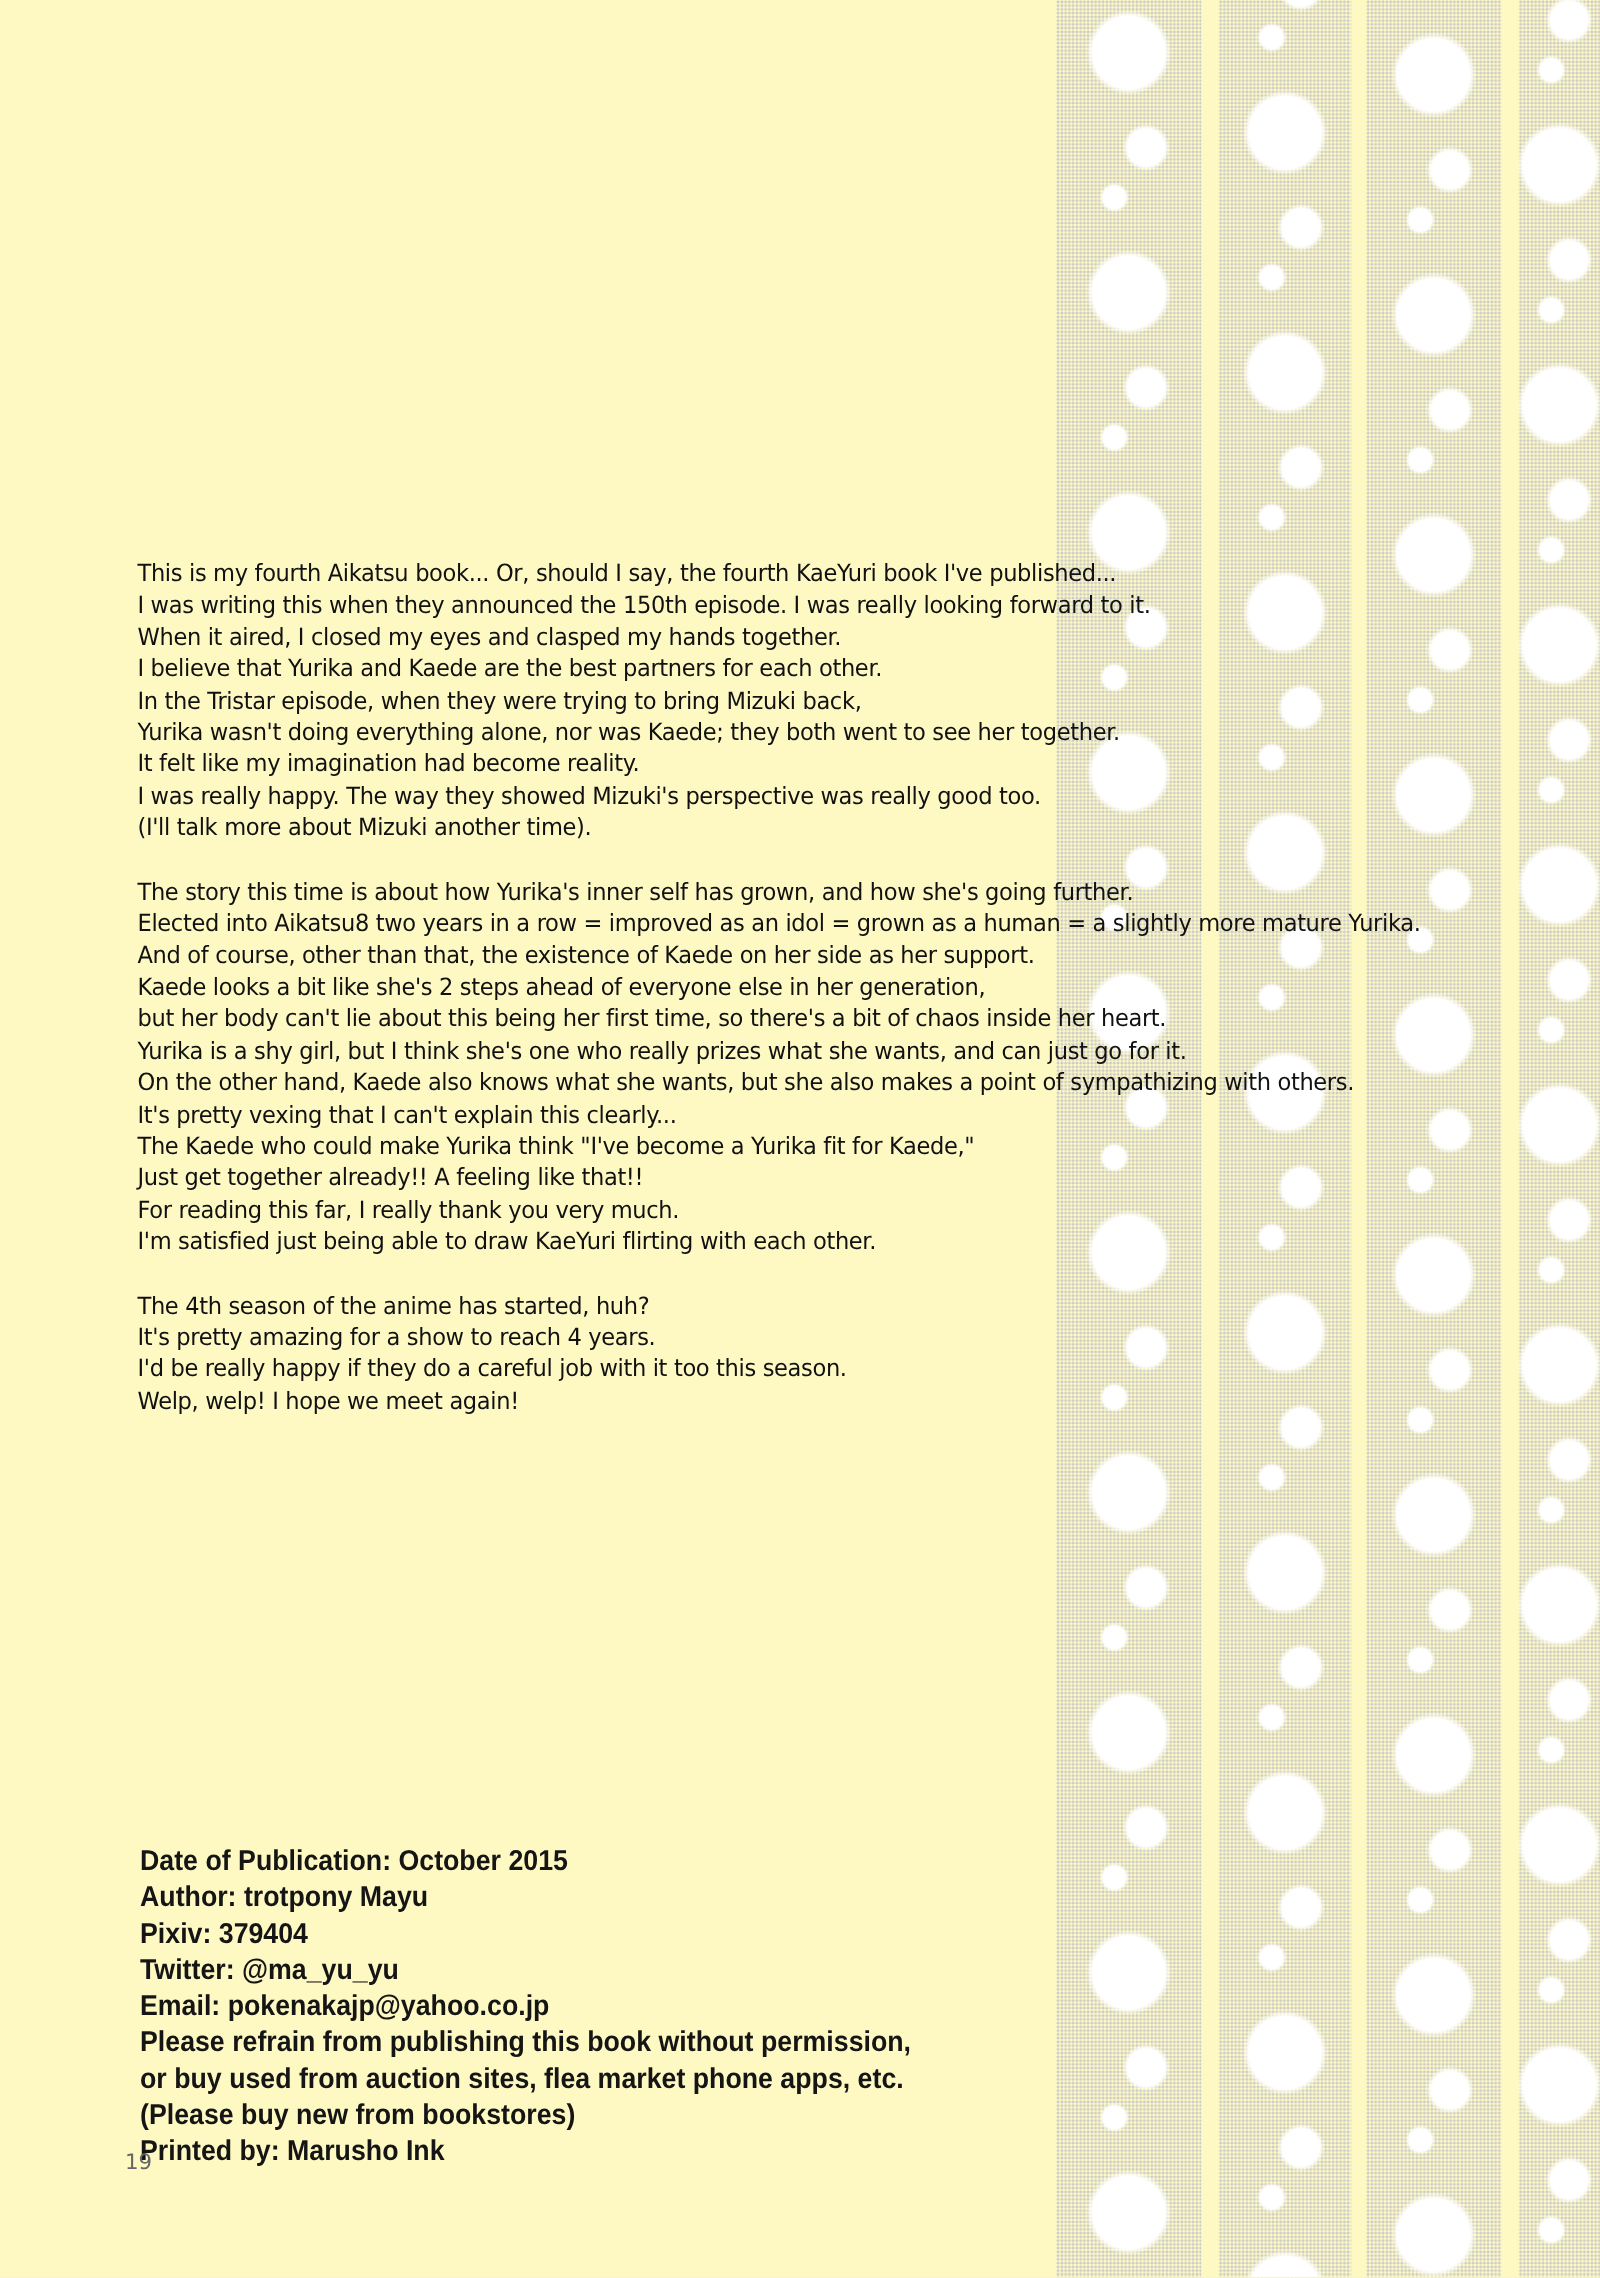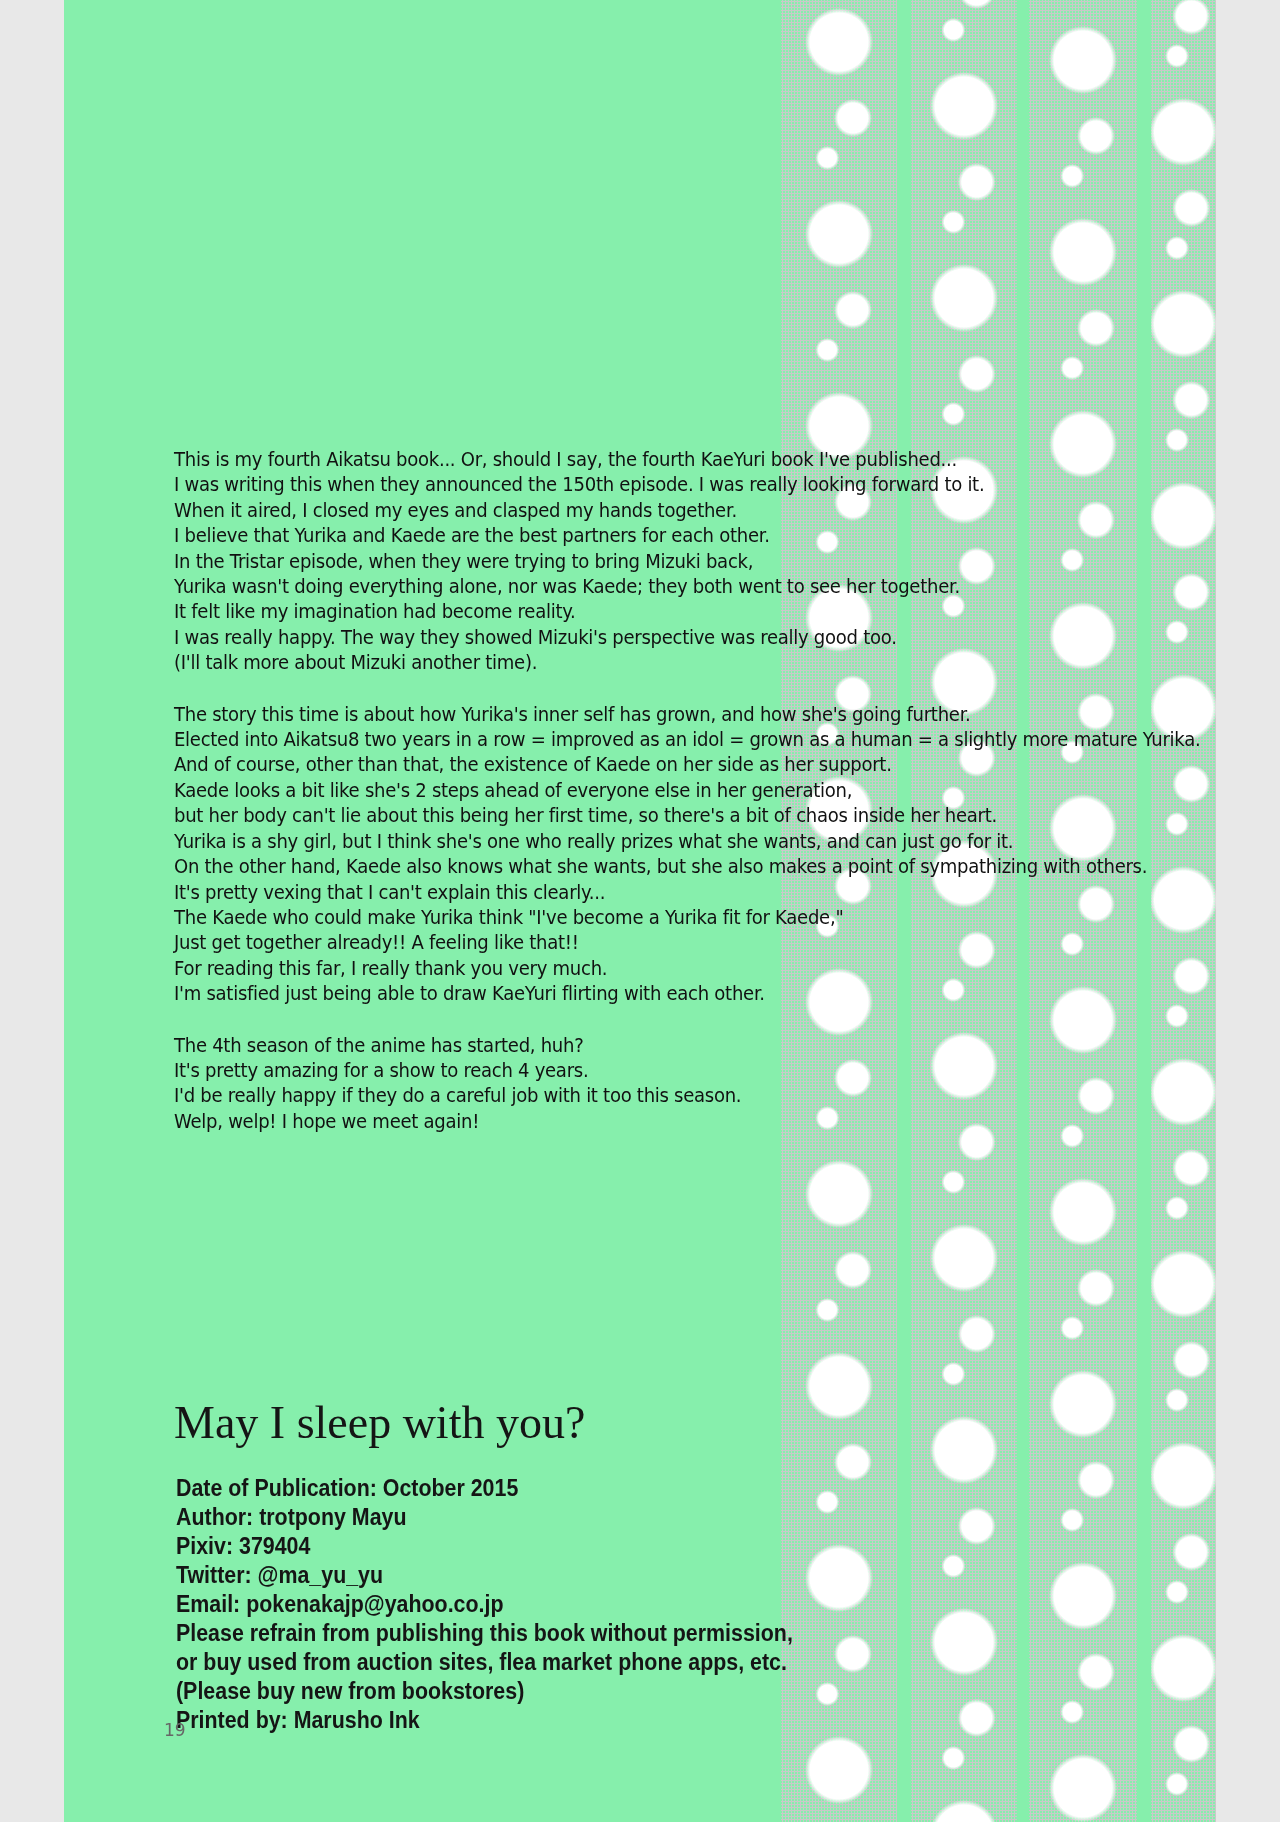--- a/index.html
+++ b/index.html
@@ -1,23 +1,22 @@
 <!DOCTYPE html>
 <html><head>
 <meta charset="utf-8">
 <style>
   html,body{margin:0;padding:0;}
   body{background:#e8e8e8;font-family:"DejaVu Sans",sans-serif;}
   #page{
     position:relative;
-    width:1132px;height:1822px;
-    background:#86efac;
+    width:1280px;height:1822px;
+    background:#fef9c3;
     overflow:hidden;
     margin:0 auto;
-    padding-left:20px;
   }
   
   #lace{
     position:absolute;top:0;right:0;width:437px;height:100%;
     z-index:1;
   }
   .band{
     position:absolute;top:0;bottom:0;
     background-image:
       radial-gradient(circle at 50% 42px,  #ffffff 29px, rgba(255,255,255,0) 34px),
@@ -102,21 +101,20 @@
         <div class="line">I'm satisfied just being able to draw KaeYuri flirting with each other.</div>
       </div>
       <div class="para">
         <div class="line">The 4th season of the anime has started, huh?</div>
         <div class="line">It's pretty amazing for a show to reach 4 years.</div>
         <div class="line">I'd be really happy if they do a careful job with it too this season.</div>
         <div class="line">Welp, welp! I hope we meet again!</div>
       </div>
     </div>
 
-  <div id="title">May I sleep with you?</div>
 
   <div id="colophon">
       <div class="line">Date of Publication: October 2015</div>
       <div class="line">Author: trotpony Mayu</div>
       <div class="line">Pixiv: 379404</div>
       <div class="line">Twitter: @ma_yu_yu</div>
       <div class="line">Email: pokenakajp@yahoo.co.jp</div>
       <div class="line">Please refrain from publishing this book without permission,</div>
       <div class="line">or buy used from auction sites, flea market phone apps, etc.</div>
       <div class="line">(Please buy new from bookstores)</div>

